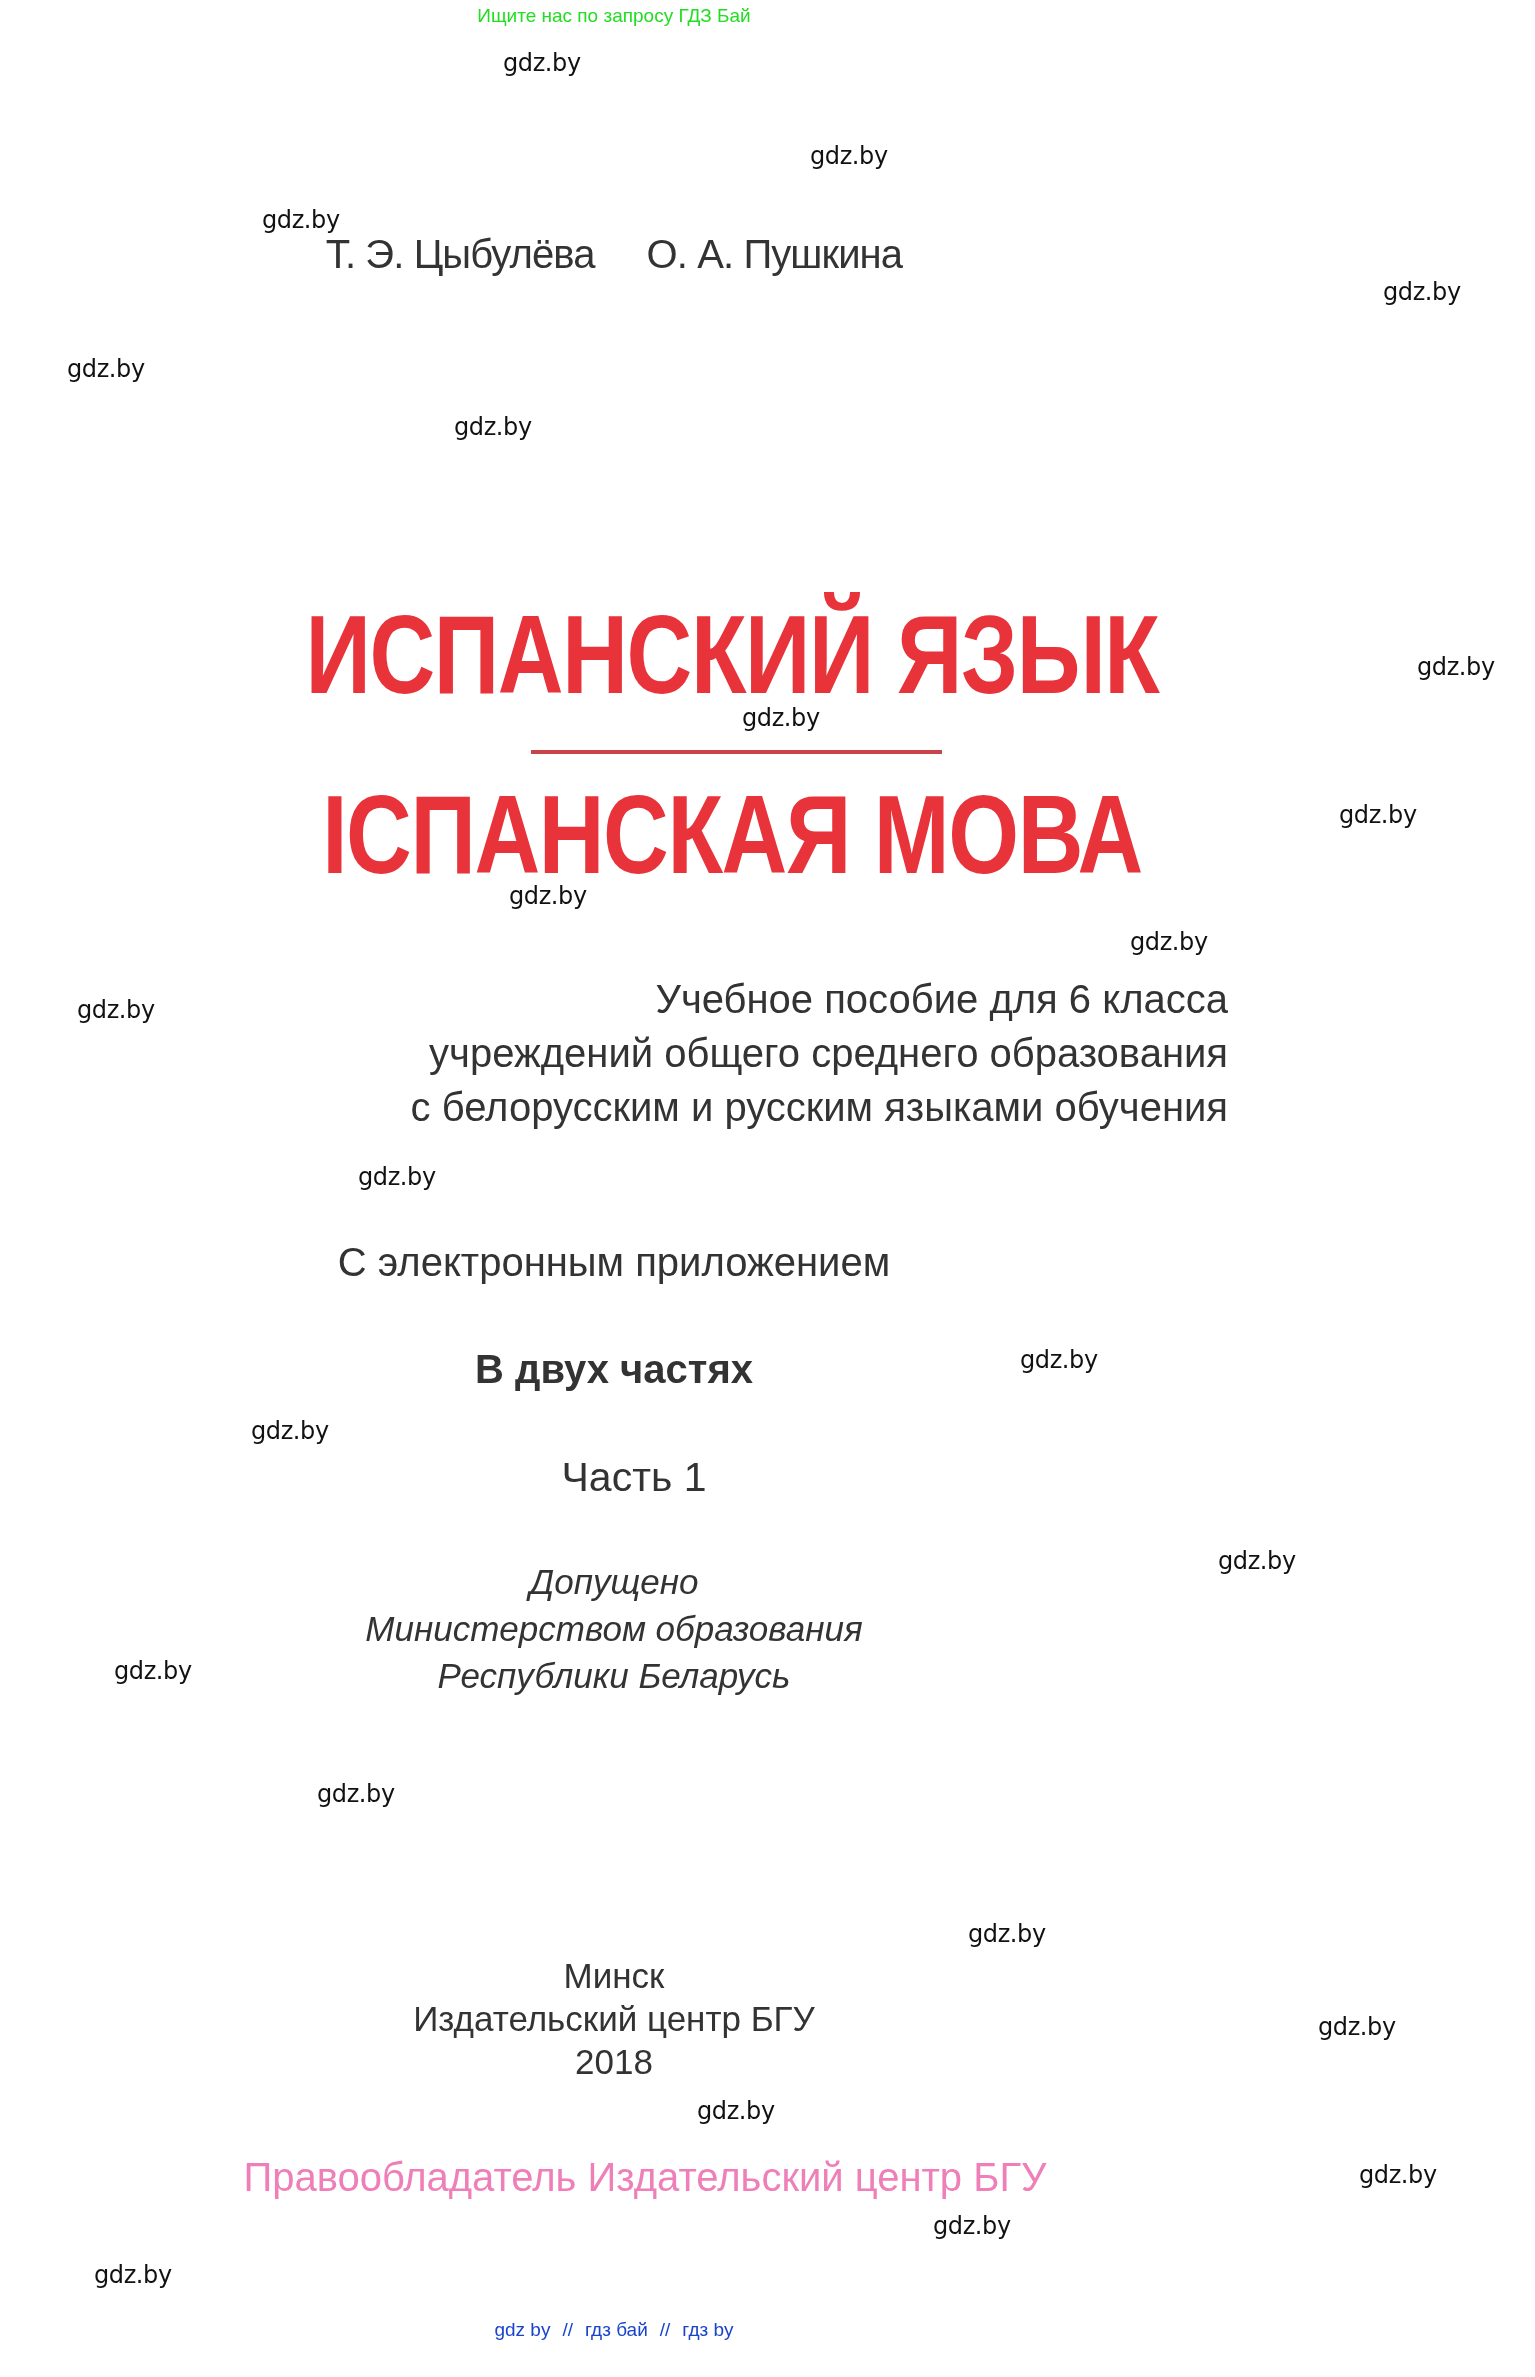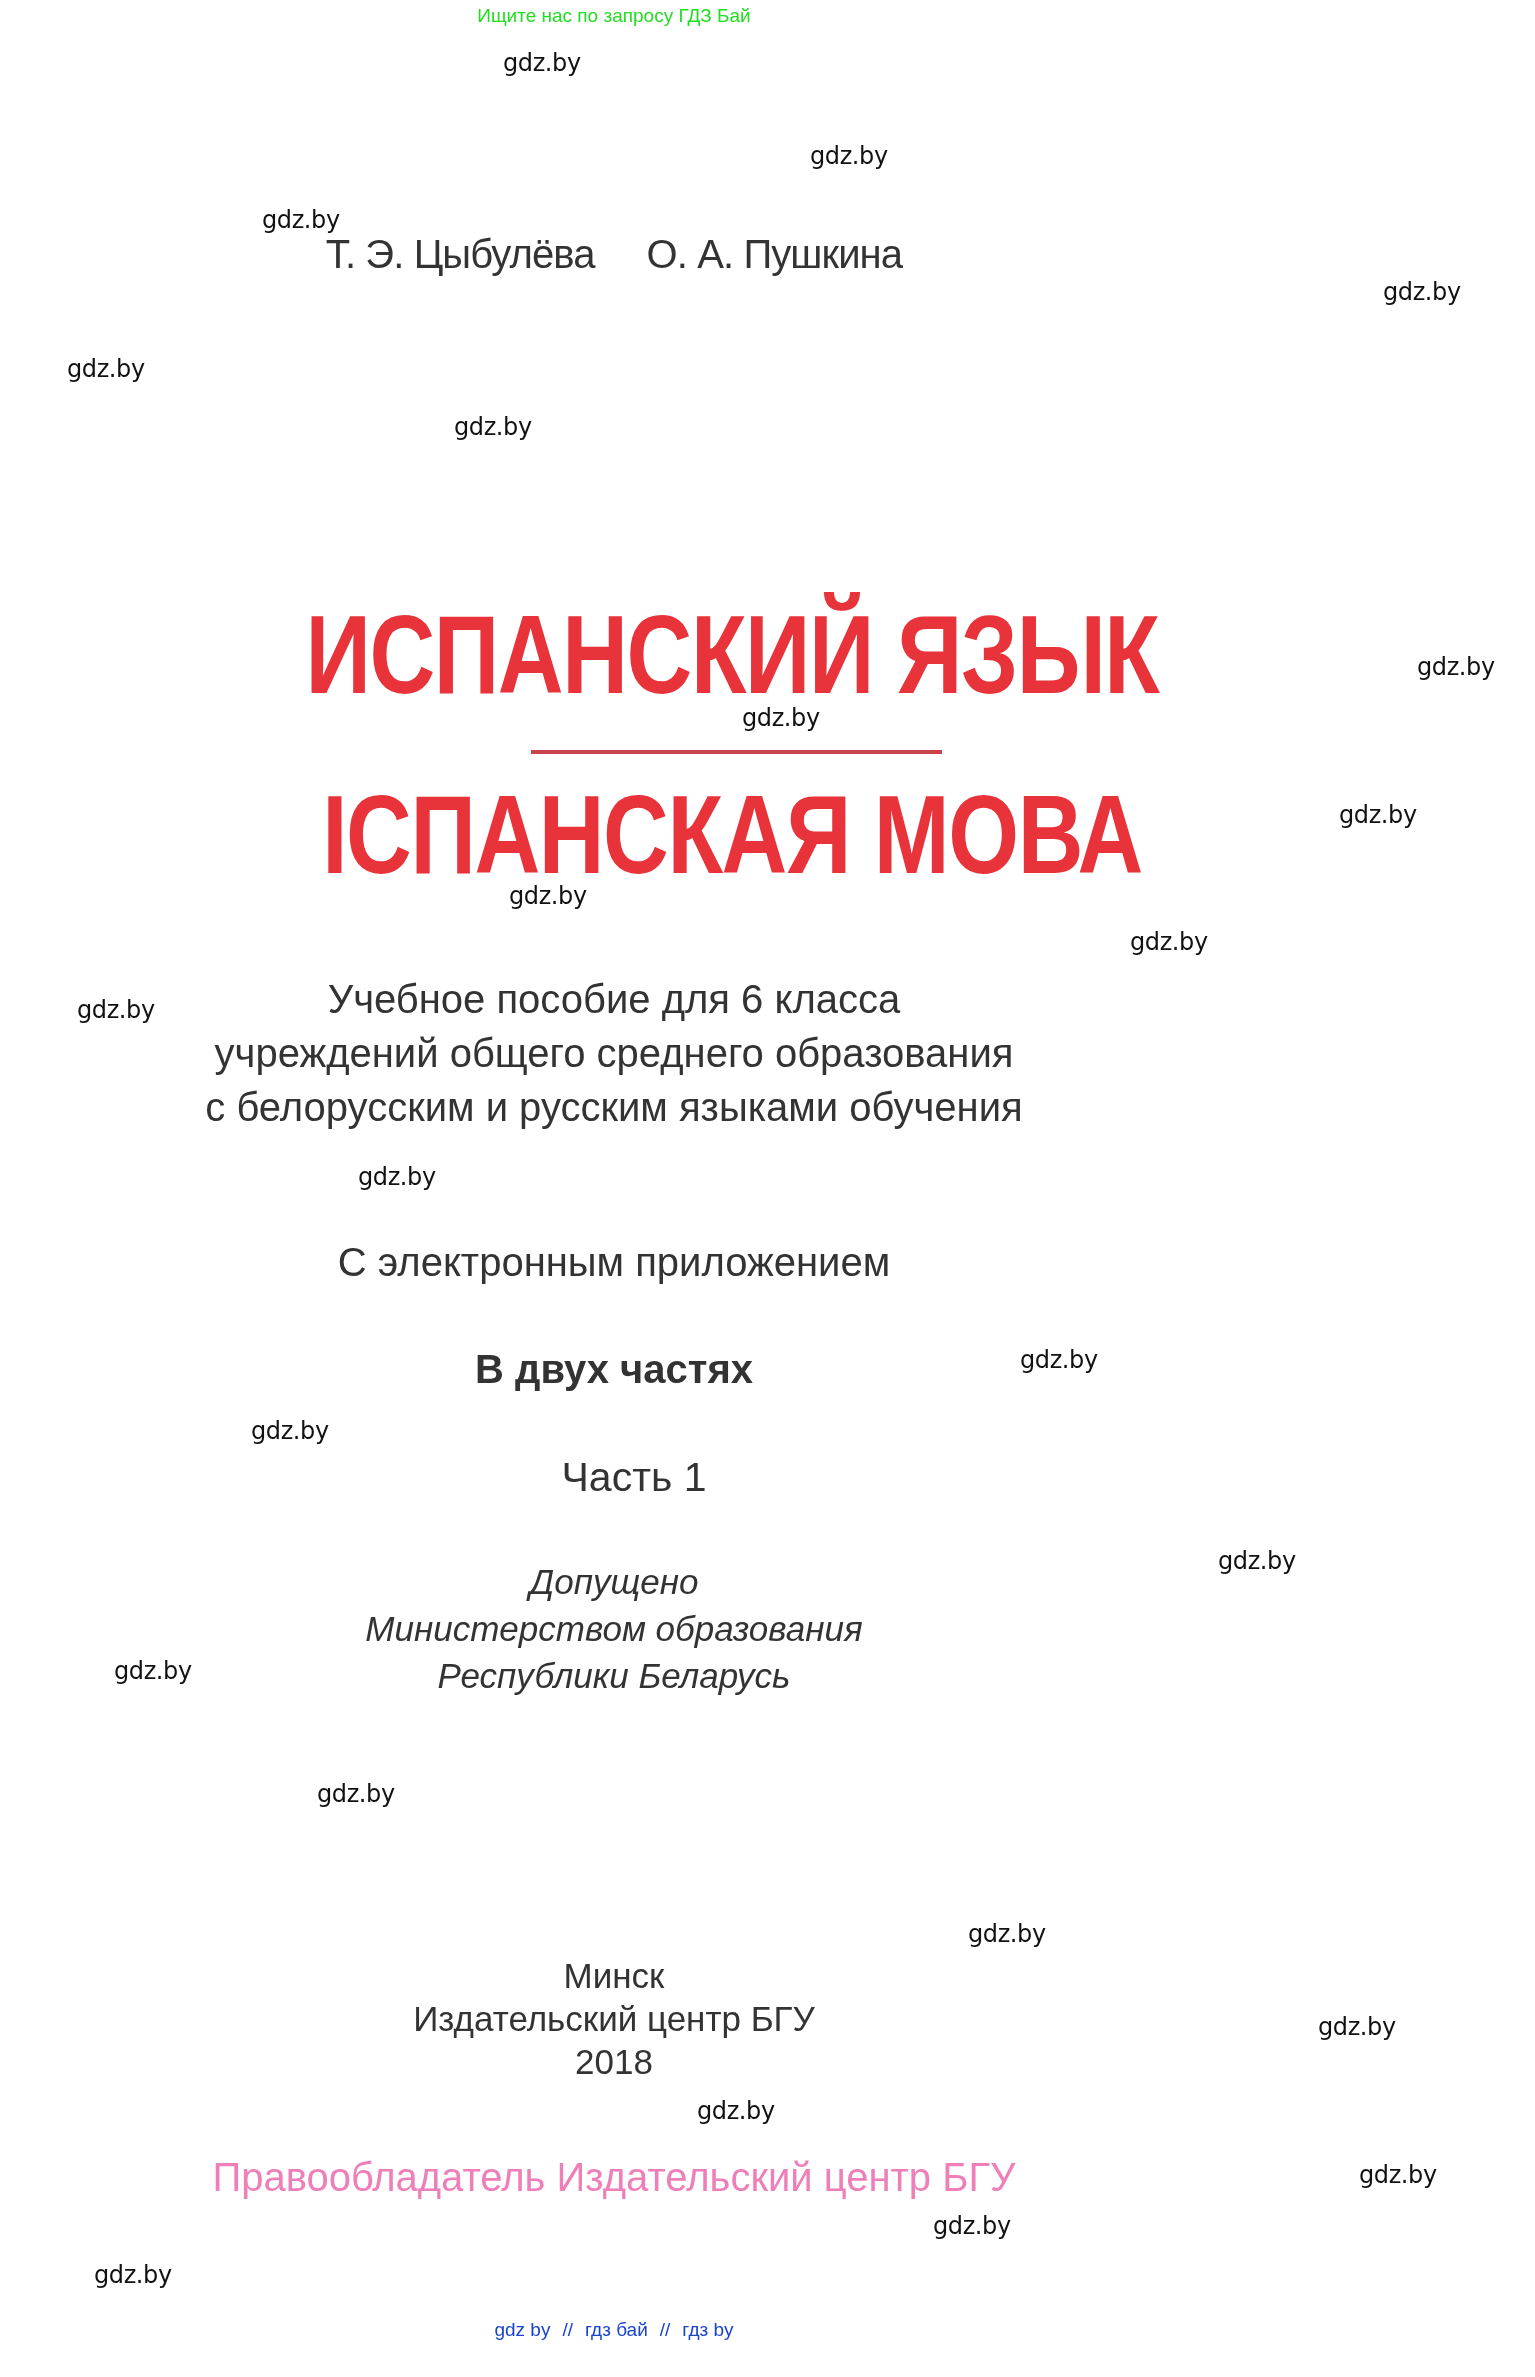--- a/index.html
+++ b/index.html
@@ -21,31 +21,31 @@
     color: #e8333a; font-size: 111px; line-height: 1;
     transform: scaleX(0.82); transform-origin: center;
     letter-spacing: -1.7px; white-space: nowrap;
   }
   .title-ru { top: 600px; }
   .title-by { top: 780px; }
 
   .divider { position: absolute; left: 531px; top: 750px; width: 411px; height: 3.5px; background: #c9444a; }
 
   .subtitle { font-size: 40px; line-height: 54px; color: #333333; }
-  .subtitle-block { top: 972px; }
+  .subtitle-block { top: 972px; text-align: right; }
 
   .electronic { top: 1240px; font-size: 40px; }
   .two-parts  { top: 1347px; font-size: 40px; font-weight: bold; }
   .part       { top: 1454px; font-size: 41px; margin-left: 20px; }
 
   .approved { top: 1558px; font-size: 35px; line-height: 47px; font-style: italic; font-family: "Liberation Sans", sans-serif; }
 
   .imprint { top: 1954px; font-size: 35px; line-height: 43px; }
 
-  .rights { top: 2155px; font-size: 40px; color: #ee7fb8; }
+  .rights { top: 2155px; font-size: 40px; color: #ee7fb8; padding-left: 31px; }
 
   .footer-links { top: 2319px; font-size: 19px; color: #1a44cc; }
   .footer-links .sep { display: inline-block; margin: 0 12px; }
 
   .wm { position: absolute; font-size: 24px; color: #111111; white-space: nowrap; font-family: "DejaVu Sans", sans-serif; letter-spacing: -0.4px; }
 </style>
 </head>
 <body>
 
 <div class="center-line top-banner">Ищите нас по запросу ГДЗ Бай</div>

